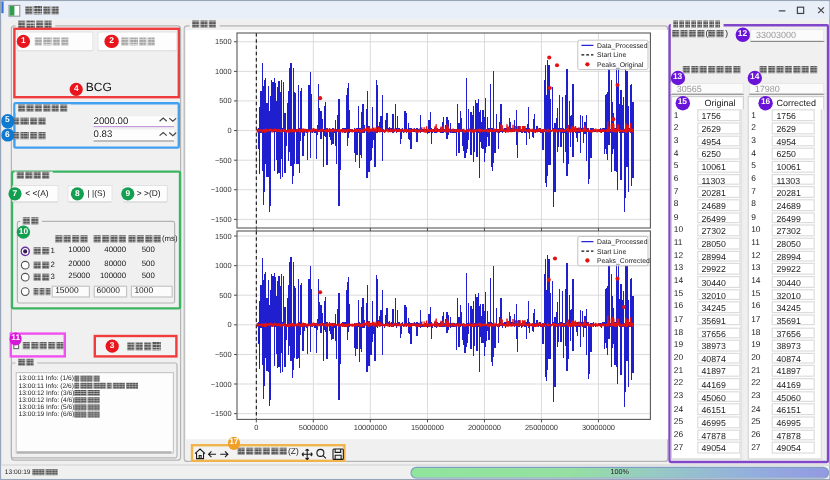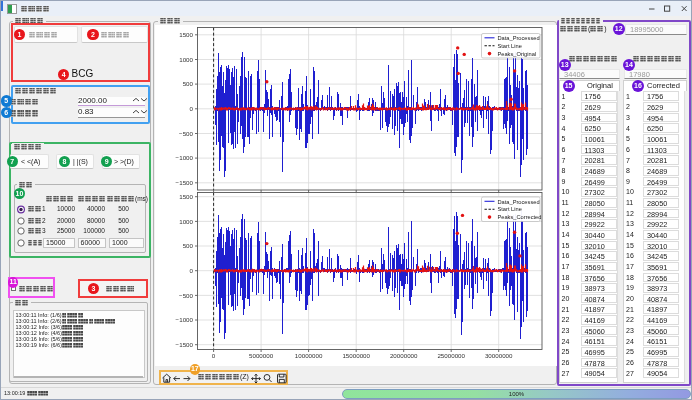--- a/index.html
+++ b/index.html
@@ -215,26 +215,26 @@
         <path d="M118.3 2.2v2.8h4.6V2.2M118.3 10.8V7.4h5v3.4"></path>
   </g>
  </svg>
  <div class="abs" style="left:197px;top:372px;font-size:7px;color:#1a1a1a"><i class="cb"></i><i class="cb"></i><i class="cb"></i><i class="cb"></i><i class="cb"></i><i class="cb"></i>(Z)</div>
  <div class="num" style="left:188.6px;top:363.2px;width:10.5px;height:10.5px;background:#f0a028;line-height:10.5px">17</div>
 
  <div class="abs" style="left:556px;top:19px;width:134px;height:366px;border:2px solid #8048c8;border-radius:2px"></div>
  <div class="gl" style="left:558px;top:15.5px;font-size:6.5px"><i class="cc"></i><i class="cc"></i><i class="cc"></i><i class="cc"></i><i class="cc"></i><i class="cc"></i><i class="cc"></i><i class="cc"></i></div>
  <div class="abs" style="left:559px;top:24px;font-size:7px;color:#1a1a1a"><i class="cb"></i><i class="cb"></i><i class="cb"></i><i class="cb"></i>(<i class="cb"></i><i class="cb"></i>)</div>
  <div class="num" style="left:611.7px;top:22.0px;width:12px;height:12px;background:#6a14d8;line-height:12px">12</div>
- <div class="fld" style="left:624px;top:22.5px;width:62px;height:11px;color:#9a9a9a;border-bottom-color:#8a8a8a;font-size:7.5px;padding-top:1px">18995000</div>
+ <div class="fld" style="left:624px;top:22.5px;width:62px;height:11px;color:#9a9a9a;border-bottom-color:#8a8a8a;font-size:7.5px;padding-top:1px">33003000</div>
  <div class="abs" style="left:568px;top:54px"><i class="cb"></i><i class="cb"></i><i class="cb"></i><i class="cb"></i><i class="cb"></i><i class="cb"></i><i class="cb"></i></div>
  <div class="abs" style="left:632px;top:54px"><i class="cb"></i><i class="cb"></i><i class="cb"></i><i class="cb"></i><i class="cb"></i><i class="cb"></i><i class="cb"></i></div>
  <div class="num" style="left:557.7px;top:57.5px;width:12px;height:12px;background:#6a14d8;line-height:12px">13</div>
  <div class="num" style="left:622.0px;top:57.5px;width:12px;height:12px;background:#6a14d8;line-height:12px">14</div>
- <div class="fld" style="left:558px;top:67.5px;width:61px;height:10.5px;color:#9a9a9a;border-bottom-color:#8a8a8a;font-size:7.5px;padding-top:1px">34406</div>
+ <div class="fld" style="left:558px;top:67.5px;width:61px;height:10.5px;color:#9a9a9a;border-bottom-color:#8a8a8a;font-size:7.5px;padding-top:1px">30565</div>
  <div class="fld" style="left:623px;top:67.5px;width:63px;height:10.5px;color:#9a9a9a;border-bottom-color:#8a8a8a;font-size:7.5px;padding-top:1px">17980</div>
  <div class="abs" style="left:557.5px;top:79px;width:61.5px;height:303px;background:#fff;border:1px solid #d0d0d0"></div>
  <div class="abs" style="left:622px;top:79px;width:64px;height:303px;background:#fff;border:1px solid #d0d0d0"></div>
  <div class="abs" style="left:586px;top:81px;font-size:7.5px;color:#1a1a1a">Original</div>
  <div class="abs" style="left:646px;top:81px;font-size:7.5px;color:#1a1a1a">Corrected</div>
  <div class="num" style="left:561.6px;top:78.5px;width:12px;height:12px;background:#6a14d8;line-height:12px">15</div>
  <div class="num" style="left:631.0px;top:78.5px;width:12px;height:12px;background:#6a14d8;line-height:12px">16</div>
  <div class="ti" style="left:560.5px;top:91.6px">1</div>
     <div class="tc" style="left:579.5px;top:90.4px;width:36px">1756</div>
     <div class="ti" style="left:560.5px;top:102.3px">2</div>

